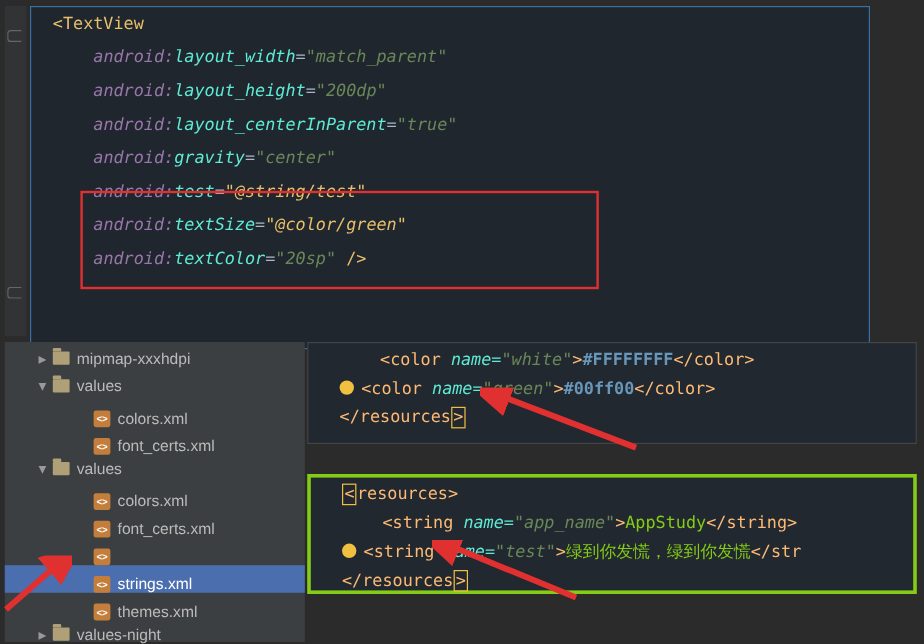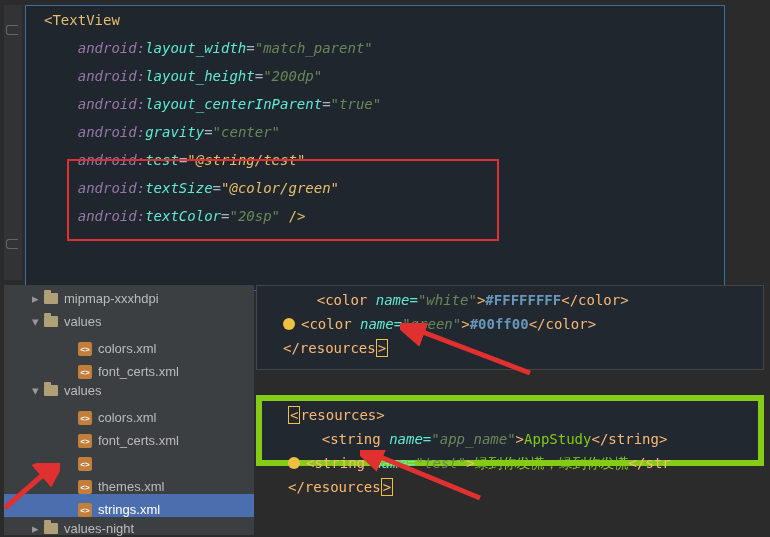--- a/index.html
+++ b/index.html
@@ -110,23 +110,23 @@
     border:1px solid #444;
     padding:2px 10px 2px 26px;
     line-height:24px;
     font-style:italic;
   }
   .panel3 {
     position:absolute;
     top:395px;
     left:256px;
     width:508px;
-    height:71px;
+    height:100px;
     background:#222830;
-    border:6px solid #84cc16;
+    border:3px solid #84cc16;
     padding:2px 10px 2px 26px;
     line-height:24px;
     font-style:italic;
   }
   .panel2 .line, .panel3 .line { white-space:pre; }
   .num { color:#6897bb; font-style:normal;font-weight:bold;}
   .text-val { color:#84cc16; font-style:normal;}
   .bulb {
     display:inline-block;
     width:12px;height:12px;
@@ -192,27 +192,27 @@
       <span class="file-icon"></span>
       <span>colors.xml</span>
     </div>
   <div class="row indent2">
       <span class="file-icon"></span>
       <span>font_certs.xml</span>
     </div>
   <div class="row indent2">
       <span class="file-icon"></span>
     </div>
+  <div class="row indent2 selected">
+      <span class="file-icon"></span>
+      <span>strings.xml</span>
+    </div>
   <div class="row indent2">
       <span class="file-icon"></span>
       <span>themes.xml</span>
-    </div>
-  <div class="row indent2 selected">
-      <span class="file-icon"></span>
-      <span>strings.xml</span>
     </div>
   <div class="row indent1">
       <span class="arrow">▸</span>
       <span class="folder-icon"></span>
       <span>values-night</span>
     </div>
 </div>
 
 <div class="panel2">
   <div class="line">    <span class="angle">&lt;color </span><span class="attr-name">name=</span><span class="str">"white"</span><span class="angle">&gt;</span><span class="num">#FFFFFFFF</span><span class="angle">&lt;/color&gt;</span></div>

